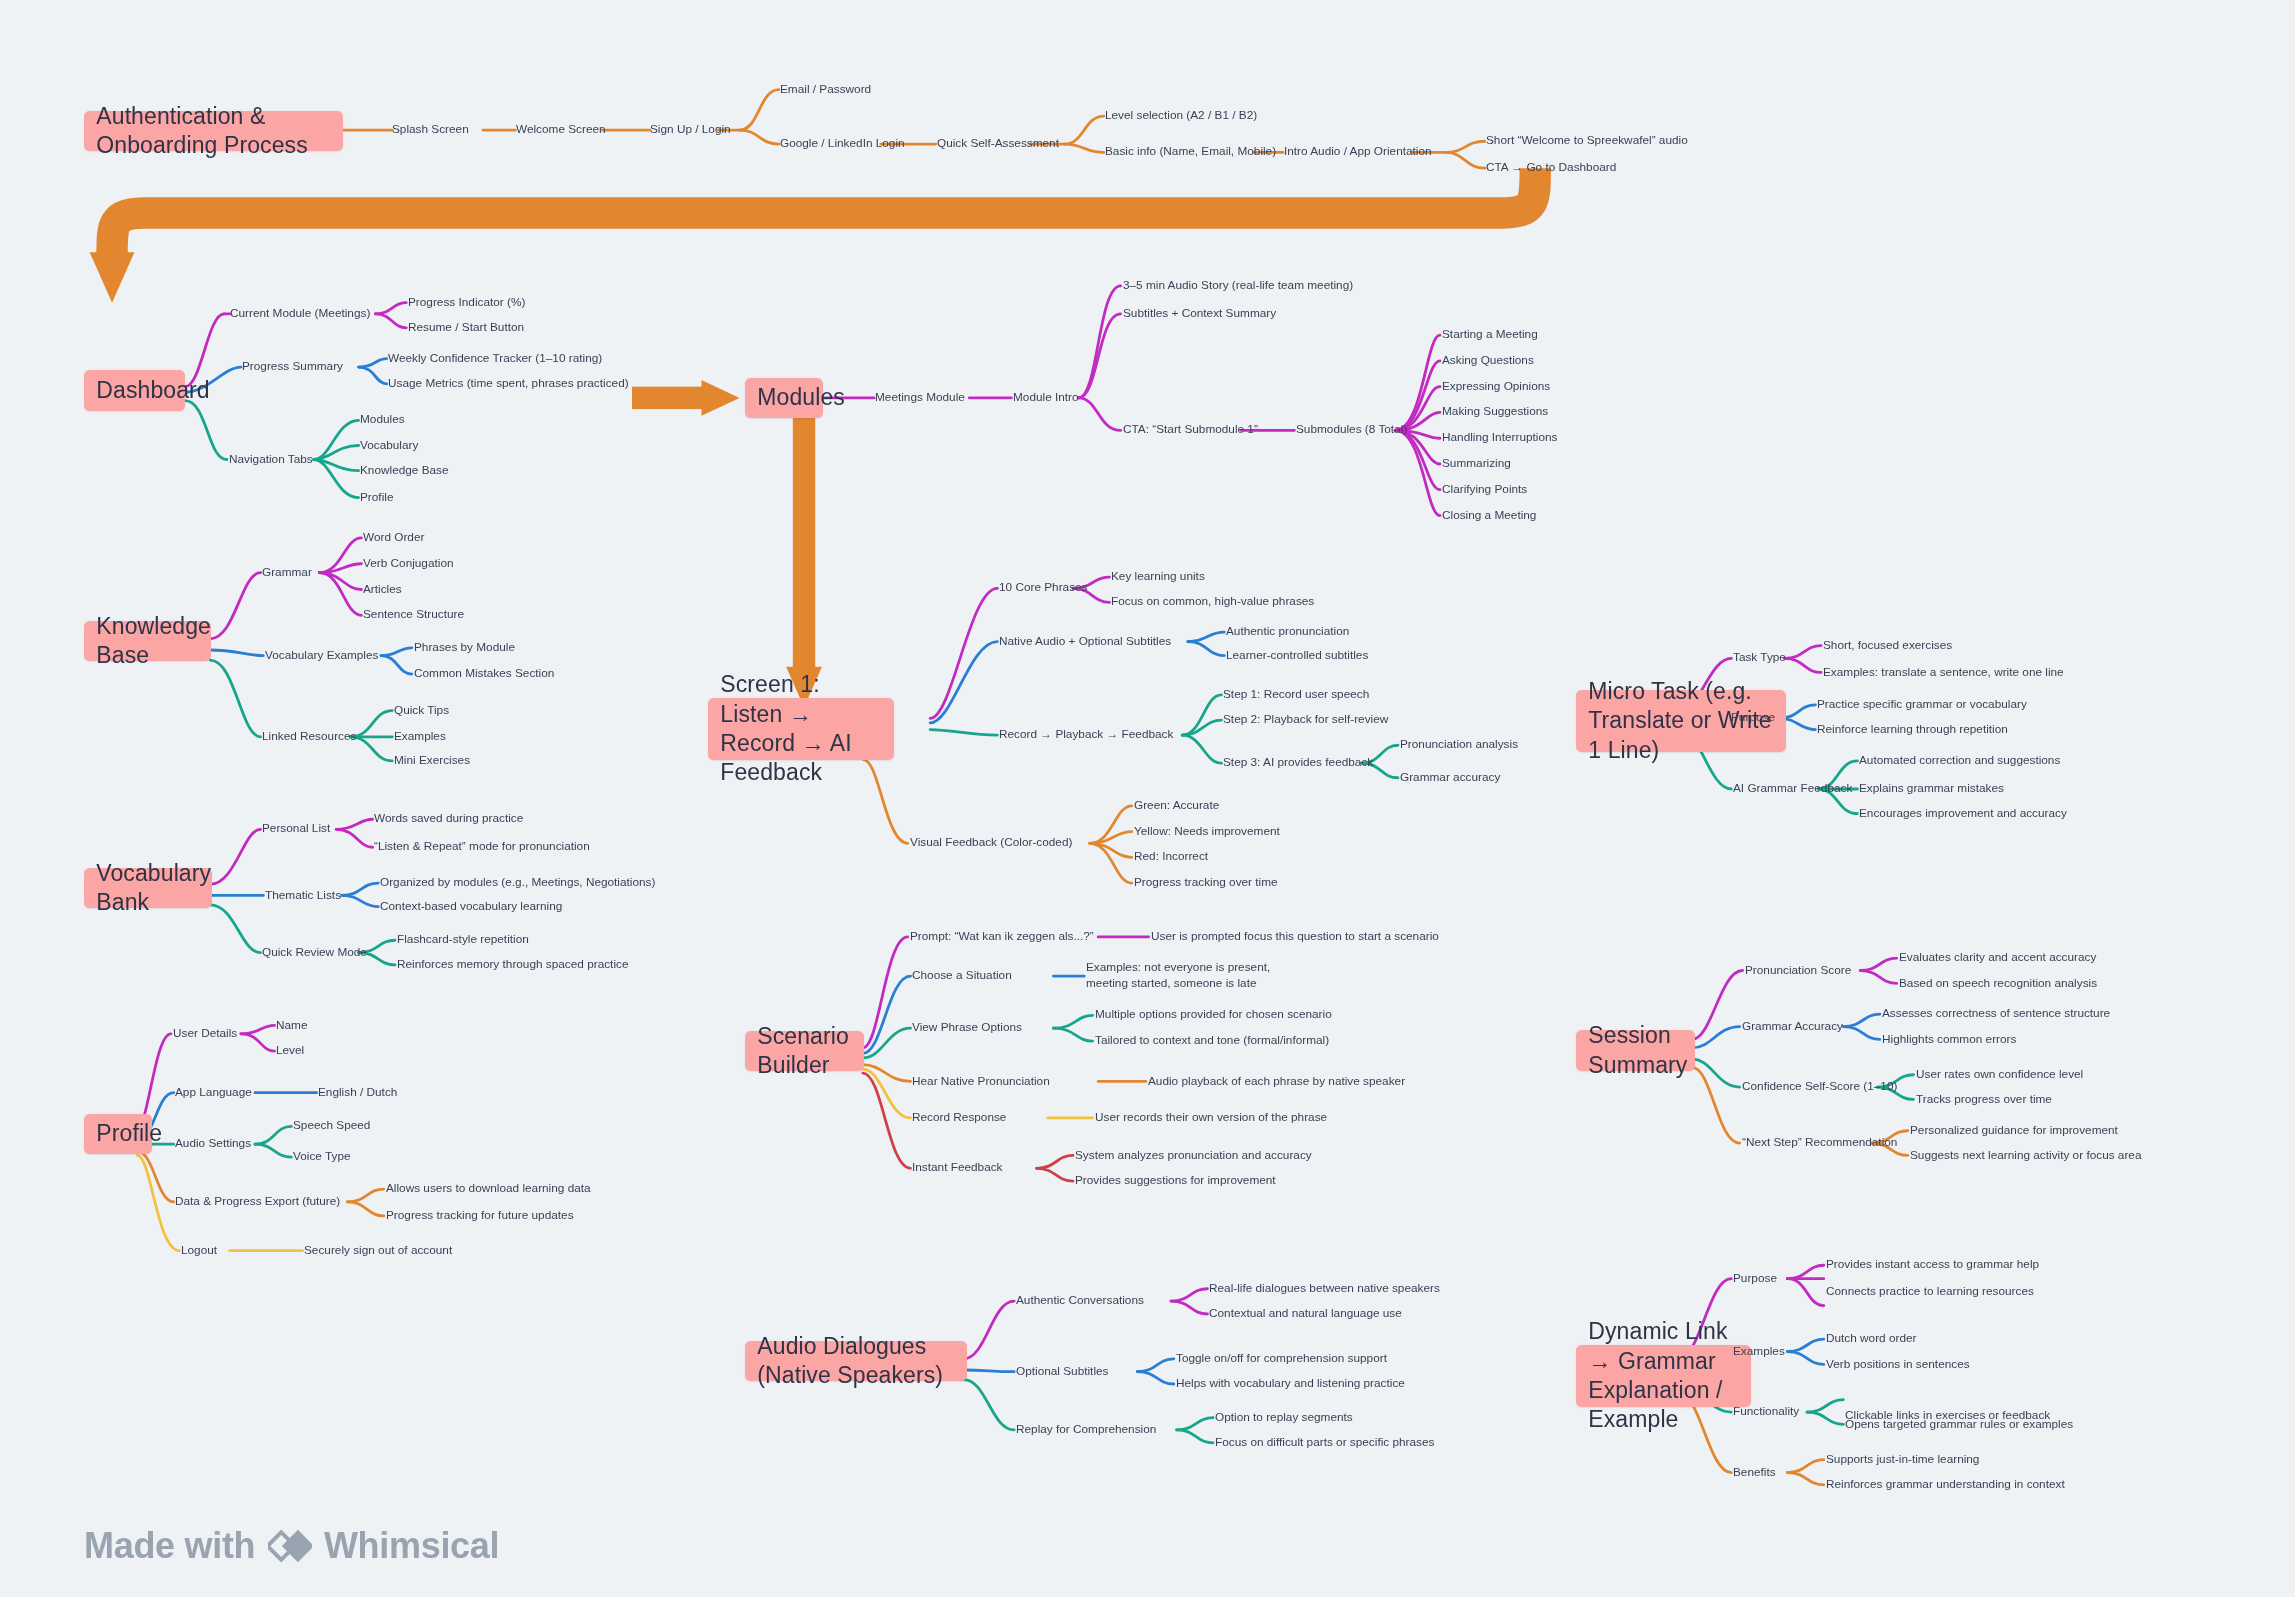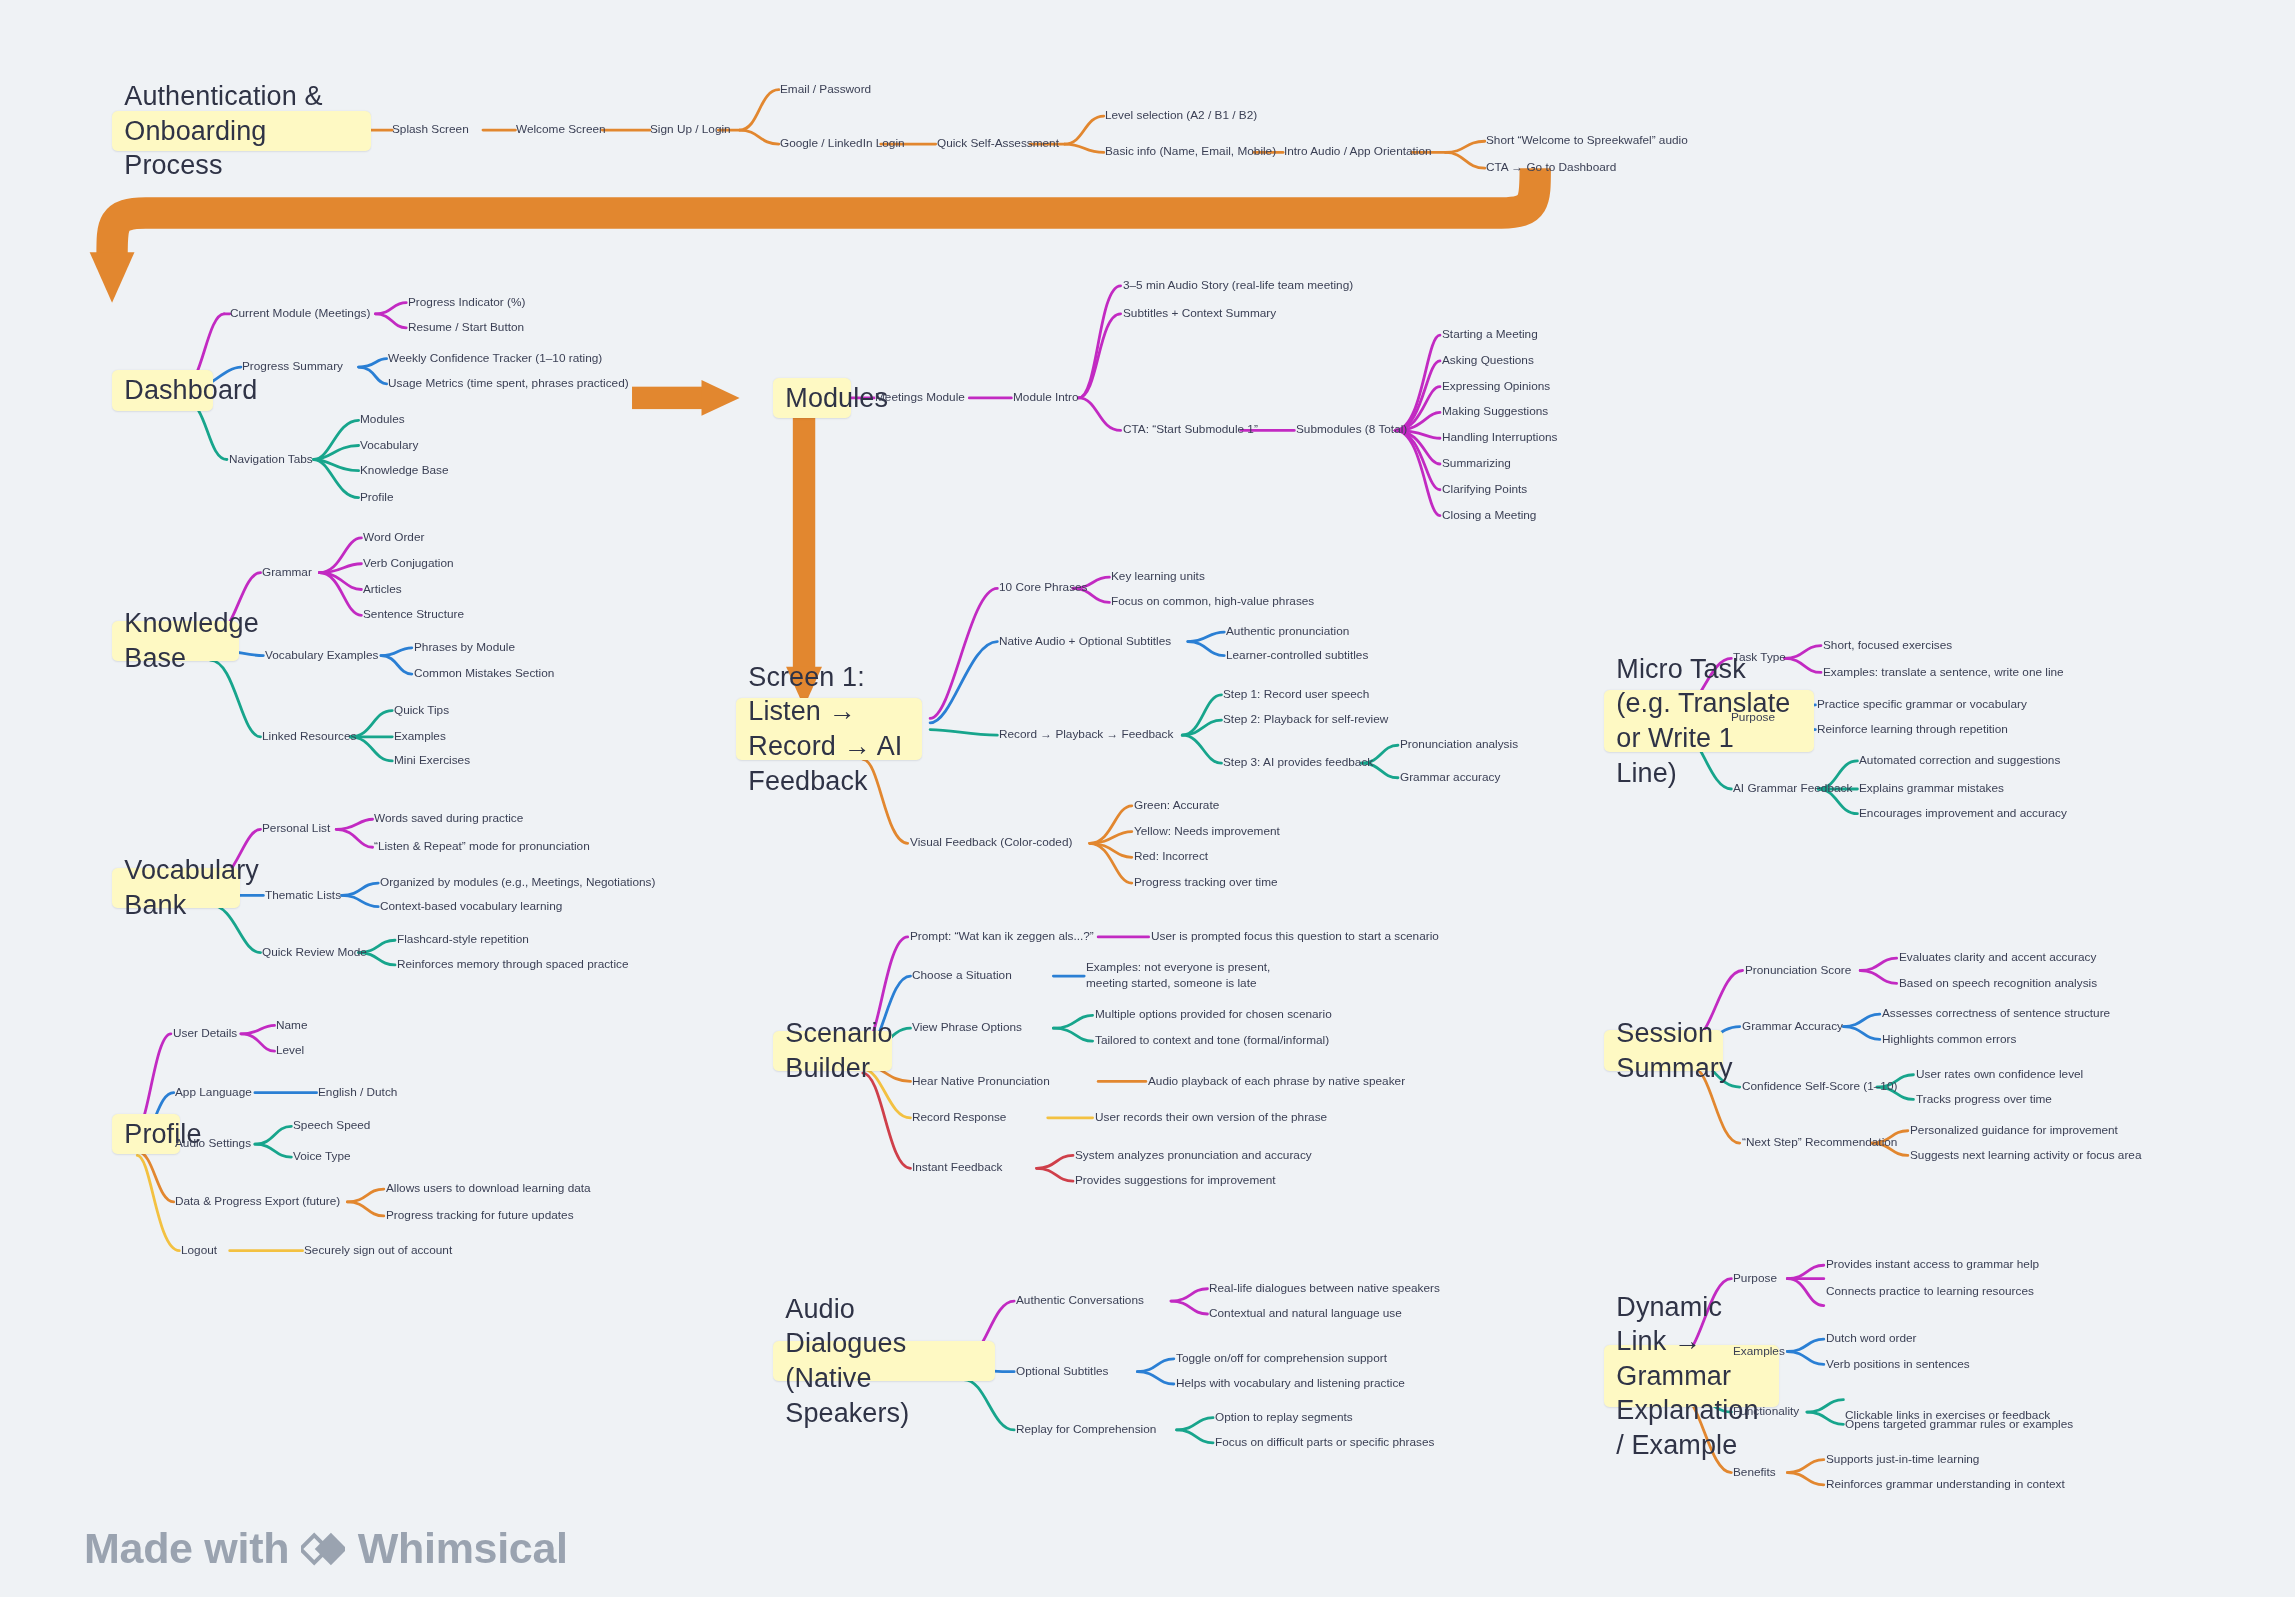--- a/index.html
+++ b/index.html
@@ -10,53 +10,52 @@
     color:#33374a;
     overflow:hidden;
     position:relative;
   }
   #canvas{position:absolute;inset:0;}
   svg#wires{position:absolute;left:0;top:0;width:2295px;height:1597px;pointer-events:none;}
 
   
   .root{
     position:absolute;
-    background:#fef9c3;
+    background:#fca5a5;
     border-radius:5.6px;
     box-shadow:0 0.6px 1.7px rgba(20,30,60,.10);
     display:flex;align-items:center;
     padding:0 12.3px;
-    font-size:27px;
+    font-size:23px;
     font-weight:400;
     letter-spacing:0.1px;
     color:#2f3346;
     line-height:1.28;
     box-sizing:border-box;
-    margin-left:28px;
   }
   .root.two-line{padding-top:3.4px;padding-bottom:3.4px;}
 
   
   .node{
     position:absolute;
     font-size:11.8px;
     color:#3a3f54;
     line-height:1.32;
     white-space:nowrap;
     transform:translateY(-50%);
   }
   .node.wrap{white-space:normal;width:185px;}
 
   
   #footer{
     position:absolute;left:84px;top:1524px;
     display:flex;align-items:center;gap:12.3px;
   }
   #footer .fw{
-    font-size:43px;font-weight:bold;color:#9aa3b0;letter-spacing:-0.3px;
+    font-size:36px;font-weight:bold;color:#9aa3b0;letter-spacing:-0.3px;
   }
   #footer .logo{width:44px;height:44px;position:relative;}
 </style>
 </head>
 <body>
 
 <div id="canvas">
 
 <svg id="wires" viewBox="0 0 4096 2850">
   <defs>

